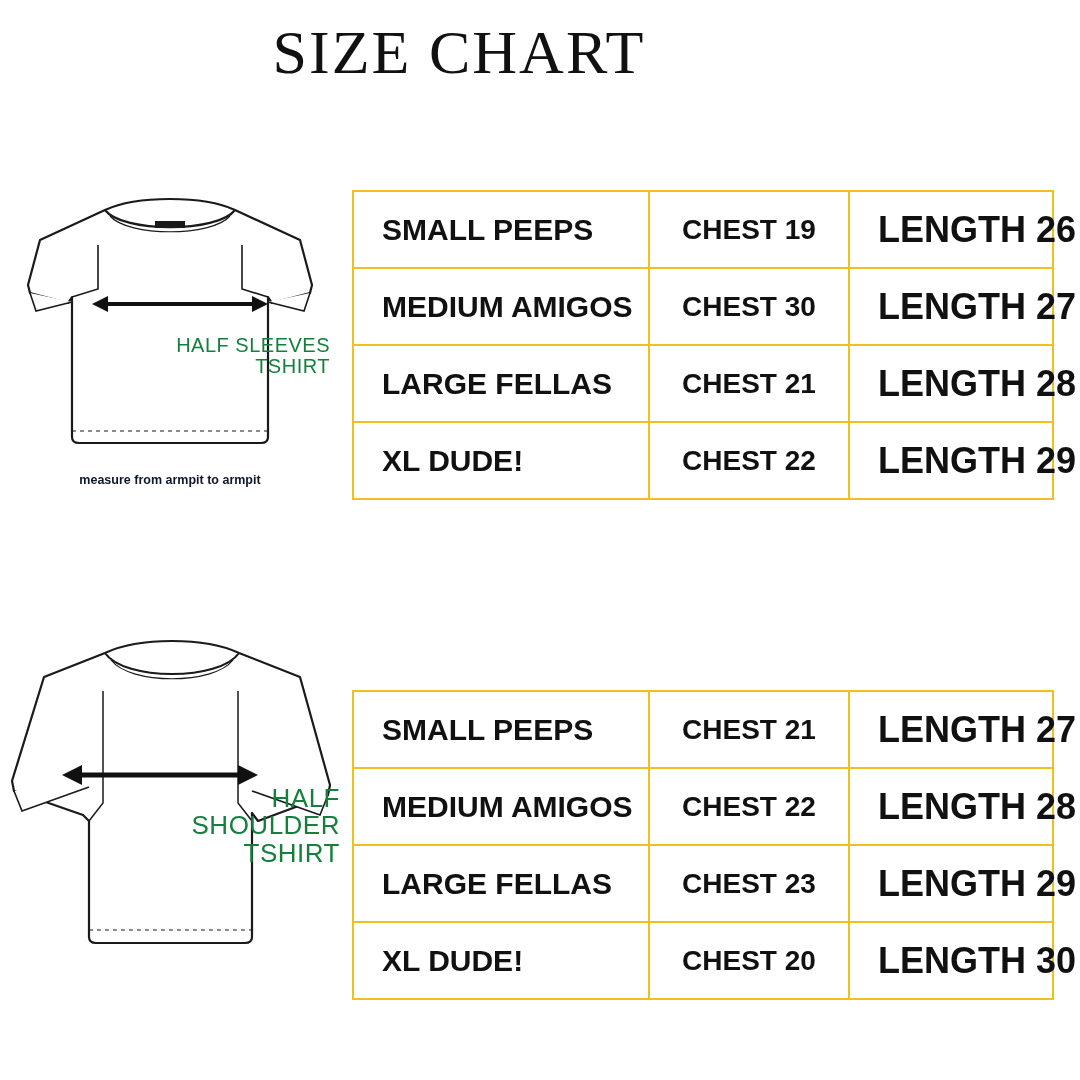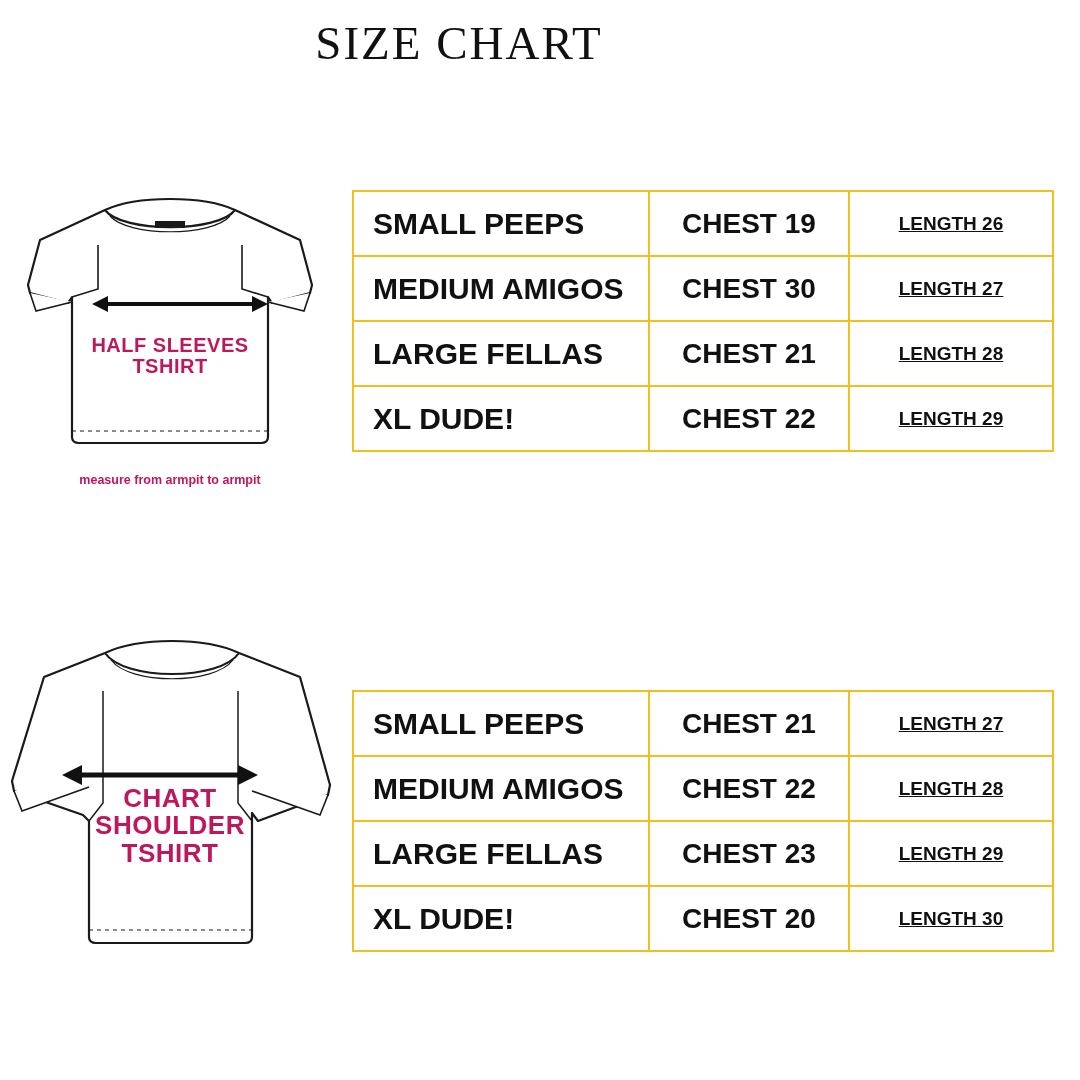--- a/index.html
+++ b/index.html
@@ -18,84 +18,84 @@
   }
 
   
   .title {
     position: absolute;
     top: 18px;
     left: 0;
     width: 918px;
     text-align: center;
     font-family: "Liberation Serif", serif;
-    font-size: 47px;
+    font-size: 62px;
     letter-spacing: 2px;
     color: #111111;
     font-weight: 400;
     line-height: 1.1;
   }
 
   
   .shirt-block {
     position: absolute;
   }
   .shirt-block.half { left: 10px; top: 185px; width: 320px; height: 310px; }
   .shirt-block.drop { left: 0px;  top: 625px; width: 340px; height: 360px; }
 
   .shirt-svg { display: block; }
 
   .shirt-label {
     position: absolute;
     width: 100%;
-    text-align: center;
-    font-weight: 700;
-    color: #be185d;
+    text-align: right;
+    font-weight: 400;
+    color: #15803d;
     letter-spacing: 0.5px;
     line-height: 1.05;
   }
   .shirt-block.half .shirt-label {
     top: 150px;
     font-size: 20px;
   }
   .shirt-block.drop .shirt-label {
     top: 160px;
     font-size: 26px;
   }
   .shirt-note {
     position: absolute;
     width: 100%;
     text-align: center;
     font-size: 12.5px;
     font-weight: 700;
-    color: #be185d;
+    color: #0f172a;
     top: 288px;
   }
 
   
   .size-table {
     position: absolute;
     border-collapse: collapse;
     table-layout: fixed;
   }
   .size-table.t1 { left: 352px; top: 190px; width: 700px; }
   .size-table.t2 { left: 352px; top: 690px; width: 700px; }
 
   .size-table td {
     border: 2px solid #f0c020;
-    height: 65px;
-    padding: 0 19px;
+    height: 77px;
+    padding: 0 28px;
     font-weight: 800;
     color: #111111;
     vertical-align: middle;
     white-space: nowrap;
   }
   .size-table .c-name   { width: 296px; font-size: 30px; text-align: left; }
   .size-table .c-chest  { width: 200px; font-size: 28px; text-align: center; }
-  .size-table .c-length { width: 204px; font-size: 19px; text-align: center; text-decoration: underline; }
+  .size-table .c-length { width: 204px; font-size: 36px; text-align: center; }
 </style>
 </head>
 <body>
 
 <div class="page">
 
   <div class="title">SIZE CHART</div>
 
   <div class="shirt-block half">
     <svg class="shirt-svg" width="320" height="290" viewBox="0 0 320 290">
@@ -177,21 +177,21 @@
 
       <line x1="89" y1="305" x2="252" y2="305" stroke="#1a1a1a" stroke-width="1.1" stroke-dasharray="4 4"></line>
 
       <g stroke="#111111" stroke-width="5">
         <line x1="78" y1="150" x2="246" y2="150"></line>
       </g>
       <polygon points="62,150 82,140 82,160" fill="#111111"></polygon>
       <polygon points="258,150 238,140 238,160" fill="#111111"></polygon>
     </svg>
     <div class="shirt-label">
-      <span>CHART</span><br>
+      <span>HALF</span><br>
       <span>SHOULDER</span><br>
       <span>TSHIRT</span>
     </div>
   </div>
 
   <table class="size-table t2">
     <tbody>
       <tr>
         <td class="c-name">SMALL PEEPS</td>
         <td class="c-chest">CHEST 21</td>

